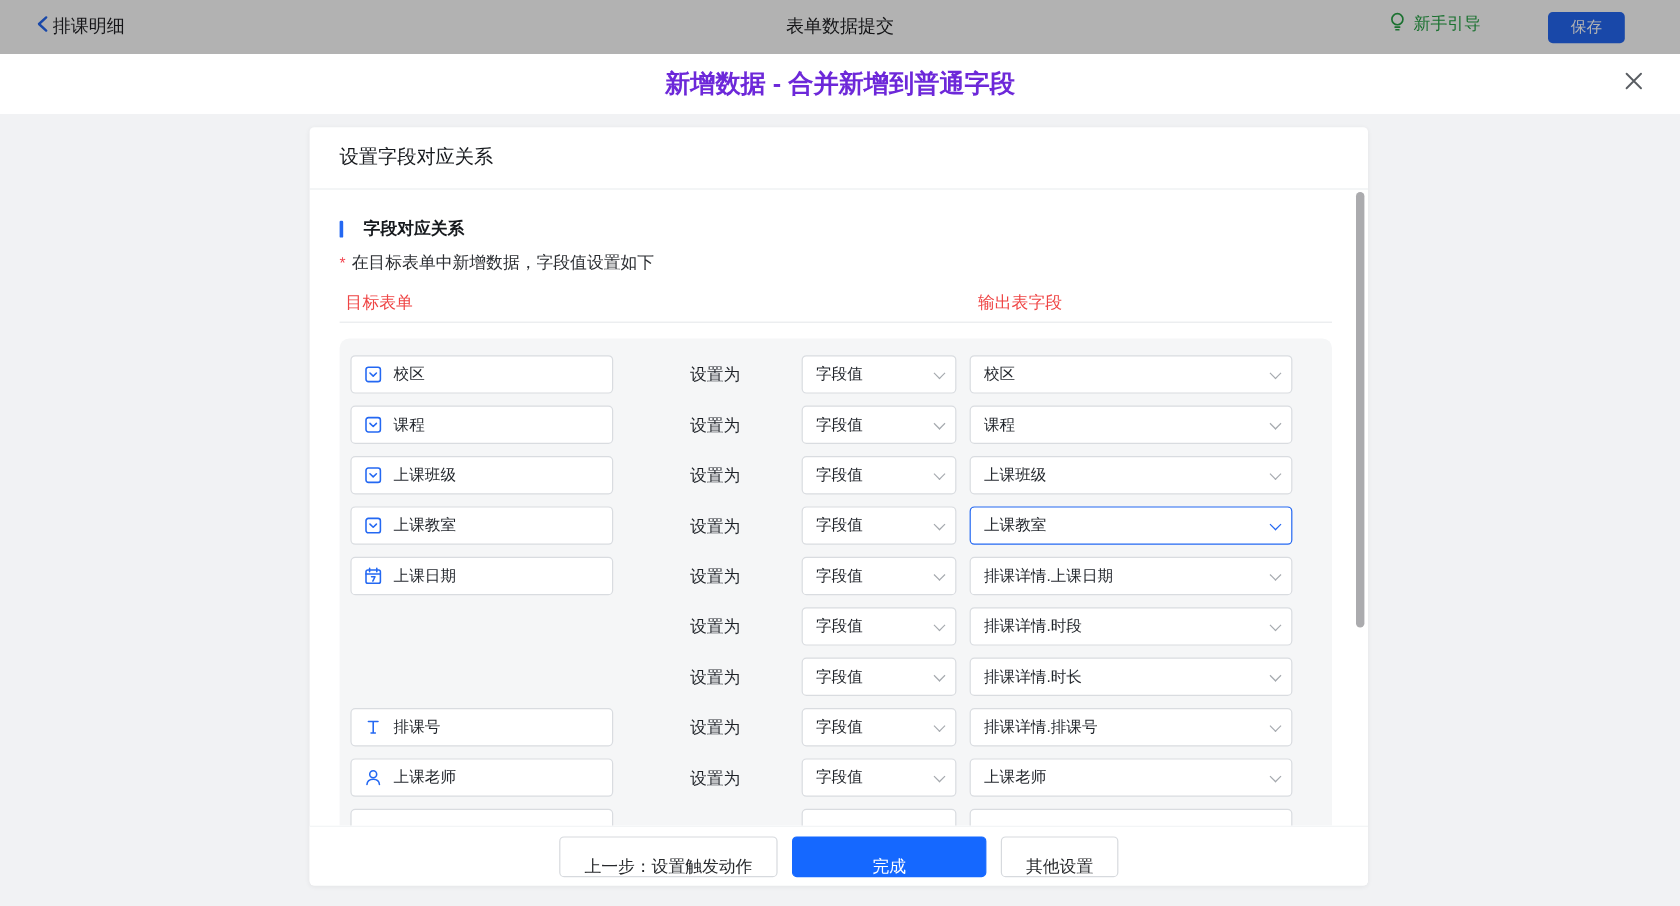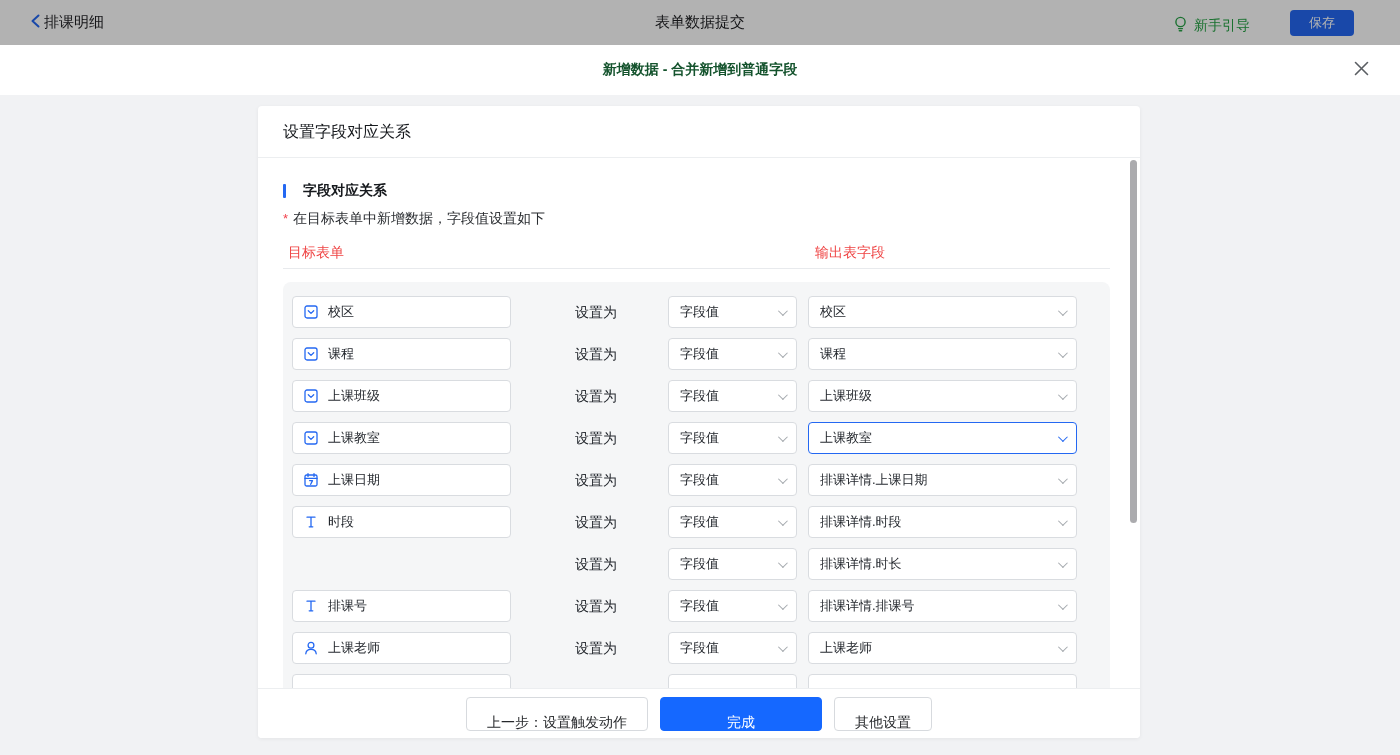--- a/index.html
+++ b/index.html
@@ -14,27 +14,27 @@
   html,body{width:1400px;height:755px;overflow:hidden;}
   body{font-family:"Liberation Sans","DejaVu Sans",sans-serif;color:var(--txt);background:#f1f2f4;}
 
   
   .topbar{position:relative;height:45px;background:#ffffff;display:flex;align-items:center;}
   .topbar::after{content:"";position:absolute;inset:0;background:rgba(0,0,0,0.30);pointer-events:none;}
   .tb-left{display:flex;align-items:center;padding-left:28px;flex:0 0 auto;}
   .back-btn{display:flex;align-items:center;cursor:pointer;}
   .tb-back-label{font-size:15px;color:#1f1f23;}
   .tb-center{position:absolute;left:0;right:0;text-align:center;font-size:15px;color:#1d1e21;}
-  .tb-right{margin-left:auto;display:flex;align-items:flex-end;gap:40px;padding-right:46px;z-index:0;}
+  .tb-right{margin-left:auto;display:flex;align-items:flex-start;gap:56px;padding-right:46px;z-index:0;}
   .guide{display:flex;align-items:center;gap:6px;color:var(--green);font-size:14px;cursor:pointer;}
   .save-btn{background:var(--accent);color:#fff;font-size:13px;border:none;border-radius:4px;height:26px;padding:0 19px;cursor:pointer;}
 
   
   .modal-header{position:relative;height:50px;background:#fff;display:flex;align-items:center;justify-content:center;}
-  .modal-title{font-size:14px;font-weight:bold;color:#14532d;}
+  .modal-title{font-size:21px;font-weight:bold;color:#6d28d9;}
   .close-btn{position:absolute;right:26px;top:12px;width:26px;height:26px;display:flex;align-items:center;justify-content:center;cursor:pointer;color:#5a5e63;}
 
   
   .page{height:704px;background:#f1f2f4;}
   .card{width:882px;margin-left:258px;position:relative;top:11px;background:#fff;border-radius:4px;box-shadow:0 1px 4px rgba(0,0,0,0.06);}
   .card-header{height:52px;line-height:52px;padding:0 25px;font-size:16px;font-weight:500;color:#16191d;border-bottom:1px solid #eceef0;}
   .card-body{position:relative;height:530px;overflow:hidden;}
 
   .section-head{position:absolute;left:25px;top:24px;display:flex;align-items:center;gap:17px;}
   .section-bar{width:3px;height:14px;background:var(--accent);border-radius:1px;}
@@ -221,28 +221,20 @@
             <div class="sel sel1">
               <span class="stext">字段值</span>
               <span class="chev"></span>
             </div>
             <div class="sel sel2">
               <span class="stext">排课详情.上课日期</span>
               <span class="chev"></span>
             </div>
           </div>
           <div class="row">
-            <div class="fbox">
-              <span class="ficon">
-                <svg width="16" height="16" viewBox="0 0 16 16">
-                  <path d="M4 3.2 H12 M8 3.2 V12.8 M6.2 12.8 H9.8" fill="none" stroke="#2468f2" stroke-width="1.3" stroke-linecap="round" stroke-linejoin="round"></path>
-                </svg>
-              </span>
-              <span class="flabel">时段</span>
-            </div>
             <span class="setas">设置为</span>
             <div class="sel sel1">
               <span class="stext">字段值</span>
               <span class="chev"></span>
             </div>
             <div class="sel sel2">
               <span class="stext">排课详情.时段</span>
               <span class="chev"></span>
             </div>
           </div>

